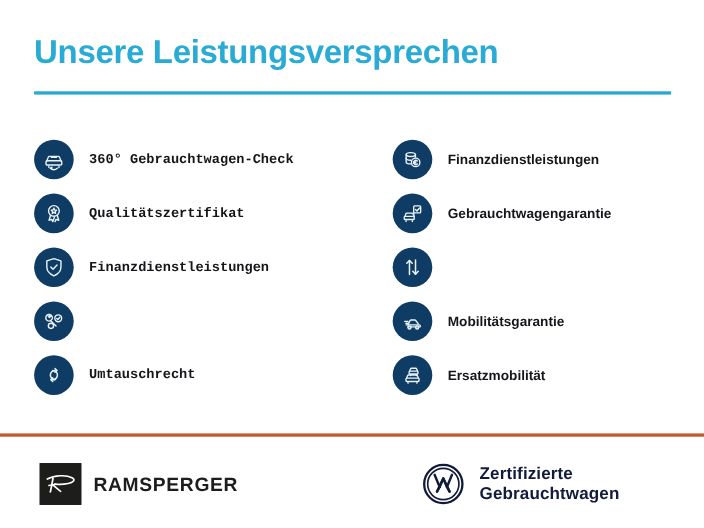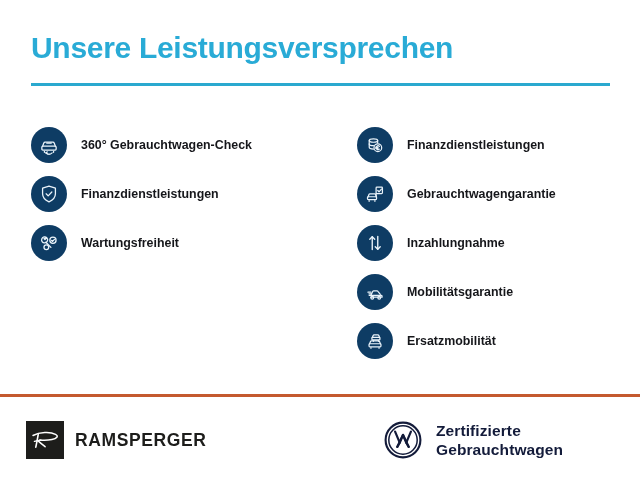--- a/index.html
+++ b/index.html
@@ -57,21 +57,21 @@
     left: 0;
     top: 120px;
     width: 640px;
     height: 255px;
   }
   .col {
     position: absolute;
     top: 0;
     width: 300px;
   }
-  .col-left  { left: 31px; }
+  .col-left  { left: 31px; font-family: Liberation Mono, monospace; }
   .col-right { left: 357px; }
 
   .feature-row {
     position: relative;
     height: 49px;
     display: flex;
     align-items: center;
   }
   .icon-badge {
     width: 36px;
@@ -110,21 +110,21 @@
   .footer {
     position: absolute;
     left: 0;
     top: 397px;
     width: 640px;
     height: 83px;
   }
 
   .brand-ramsperger {
     position: absolute;
-    left: 26px;
+    left: 36px;
     top: 24px;
     display: flex;
     align-items: center;
   }
   .rams-mark {
     width: 38px;
     height: 38px;
     background: #1d1d1b;
     display: block;
     position: relative;
@@ -180,20 +180,31 @@
             <rect x="4.2" y="13.3" width="15.6" height="4.2" rx="1.1"></rect>
             <path d="M7 19v1M17 19v1"></path>
             <path d="M9.5 9.9h5"></path>
             <path d="M8.6 20.6a5.2 5.2 0 0 0 6.8 0"></path>
             <path d="M8.6 20.6l1.5-1M8.6 20.6l1.6 1"></path>
           </svg>
         </span>
         <span class="feature-label">360° Gebrauchtwagen-Check</span>
       </div>
 
+      <div class="feature-row">
+        <span class="icon-badge">
+          <svg viewBox="0 0 24 24" fill="none" stroke="#eaf3fa" stroke-width="1.4" stroke-linecap="round" stroke-linejoin="round">
+            <circle cx="12" cy="9.6" r="5.3"></circle>
+            <path d="M12 6.9l.8 1.7 1.8.25-1.3 1.28.31 1.82L12 11.1l-1.61.85.31-1.82-1.3-1.28 1.8-.25z"></path>
+            <path d="M8.7 13.8l-1.5 5 2.6-.9 1.1 2.2 1.6-4"></path>
+            <path d="M15.3 13.8l1.5 5-2.6-.9-1.1 2.2"></path>
+          </svg>
+        </span>
+        <span class="feature-label">Qualitätszertifikat</span>
+      </div>
 
       <div class="feature-row">
         <span class="icon-badge">
           <svg viewBox="0 0 24 24" fill="none" stroke="#eaf3fa" stroke-width="1.4" stroke-linecap="round" stroke-linejoin="round">
             <path d="M12 3.4l7 2.3v6.1c0 4.2-2.9 7-7 8.8-4.1-1.8-7-4.6-7-8.8V5.7z"></path>
             <path d="M8.9 11.8l2.2 2.2 4-4.2"></path>
           </svg>
         </span>
         <span class="feature-label">Finanzdienstleistungen</span>
       </div>
@@ -201,23 +212,33 @@
       <div class="feature-row">
         <span class="icon-badge">
           <svg viewBox="0 0 24 24" fill="none" stroke="#eaf3fa" stroke-width="1.4" stroke-linecap="round" stroke-linejoin="round">
             <path d="M9.6 6.3a3.3 3.3 0 1 0-2.4 5.6 3.3 3.3 0 0 0 2.4-5.6l-2 2 -1.1-1.1z"></path>
             <path d="M8.6 11.2l5.5 5.6"></path>
             <circle cx="9.1" cy="16.6" r="2.6"></circle>
             <circle cx="16.3" cy="9.1" r="3.4"></circle>
             <path d="M14.8 9.2l1.1 1.1 2-2.3"></path>
           </svg>
         </span>
-        <span class="feature-label">Wartungsfreiheit</span>
-      </div>
-
+      </div>
+
+      <div class="feature-row">
+        <span class="icon-badge">
+          <svg viewBox="0 0 24 24" fill="none" stroke="#eaf3fa" stroke-width="1.5" stroke-linecap="round" stroke-linejoin="round">
+            <path d="M13.1 7.4a4.5 4.5 0 1 0 0 9.2"></path>
+            <path d="M10.9 16.6a4.5 4.5 0 1 0 0-9.2"></path>
+            <path d="M13.1 5.6l2 1.8-2 1.8"></path>
+            <path d="M10.9 14.8l-2 1.8 2 1.8"></path>
+          </svg>
+        </span>
+        <span class="feature-label">Umtauschrecht</span>
+      </div>
 
     </div>
 
     <div class="col col-right">
 
       <div class="feature-row">
         <span class="icon-badge">
           <svg viewBox="0 0 24 24" fill="none" stroke="#eaf3fa" stroke-width="1.35" stroke-linecap="round" stroke-linejoin="round">
             <ellipse cx="10.3" cy="7.1" rx="4.6" ry="1.9"></ellipse>
             <path d="M5.7 7.1v7.4c0 1 2.1 1.9 4.6 1.9"></path>
@@ -247,21 +268,20 @@
 
       <div class="feature-row">
         <span class="icon-badge">
           <svg viewBox="0 0 24 24" fill="none" stroke="#eaf3fa" stroke-width="1.5" stroke-linecap="round" stroke-linejoin="round">
             <path d="M9 19.2V5.2"></path>
             <path d="M6.3 8l2.7-2.8L11.7 8"></path>
             <path d="M15 4.8v14"></path>
             <path d="M12.3 16l2.7 2.8 2.7-2.8"></path>
           </svg>
         </span>
-        <span class="feature-label">Inzahlungnahme</span>
       </div>
 
       <div class="feature-row">
         <span class="icon-badge">
           <svg viewBox="0 0 24 24" fill="none" stroke="#eaf3fa" stroke-width="1.35" stroke-linecap="round" stroke-linejoin="round">
             <path d="M7.5 15.6l2-4.1c.2-.4.6-.7 1.1-.7h3.6c.4 0 .8.2 1 .5l2.6 3.3"></path>
             <path d="M5.6 15.6h13.1c.6 0 1 .4 1 .9v1.1H7.3"></path>
             <circle cx="9" cy="18.2" r="1.5"></circle>
             <circle cx="16.6" cy="18.2" r="1.5"></circle>
             <path d="M4.3 12.2h3.3M5.4 14h2.6"></path>

